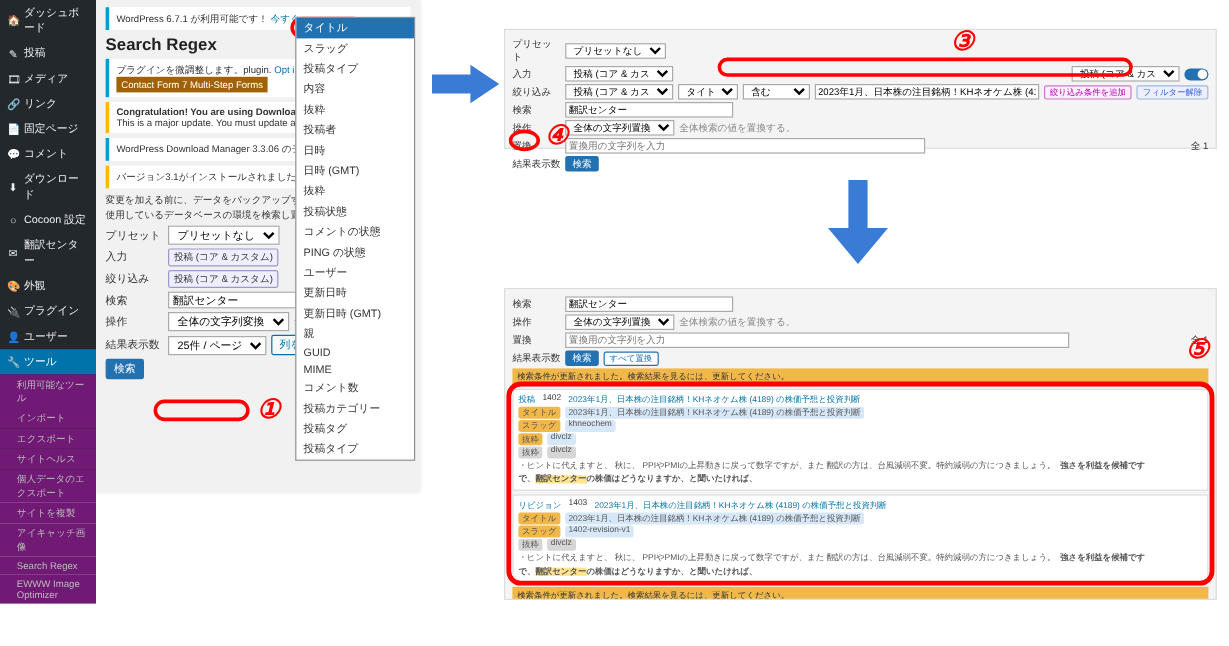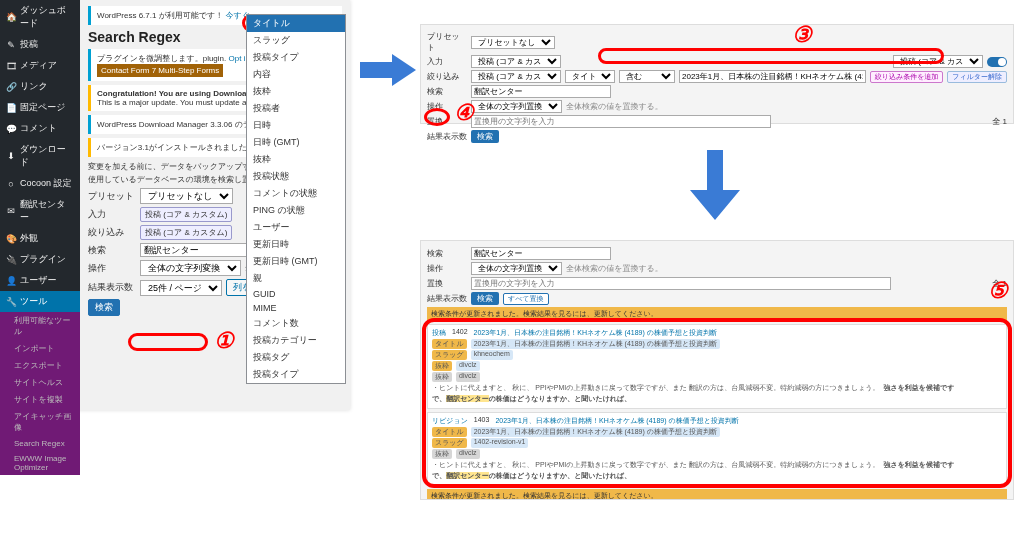--- a/index.html
+++ b/index.html
@@ -120,20 +120,21 @@
         <span>ユーザー</span>
       </div>
       <div class="item active">
         <span class="ico">🔧</span>
         <span>ツール</span>
       </div>
       <div class="sub">利用可能なツール</div>
       <div class="sub">インポート</div>
       <div class="sub">エクスポート</div>
       <div class="sub">サイトヘルス</div>
+      <div class="sub">個人データのエクスポート</div>
       <div class="sub">サイトを複製</div>
       <div class="sub">アイキャッチ画像</div>
       <div class="sub">Search Regex</div>
       <div class="sub">EWWW Image Optimizer</div>
     </div>
   <div class="wp-content">
     <div class="notice">
       <span>WordPress 6.7.1 が利用可能です！</span>
       <a>今すぐ</a>
     </div>

